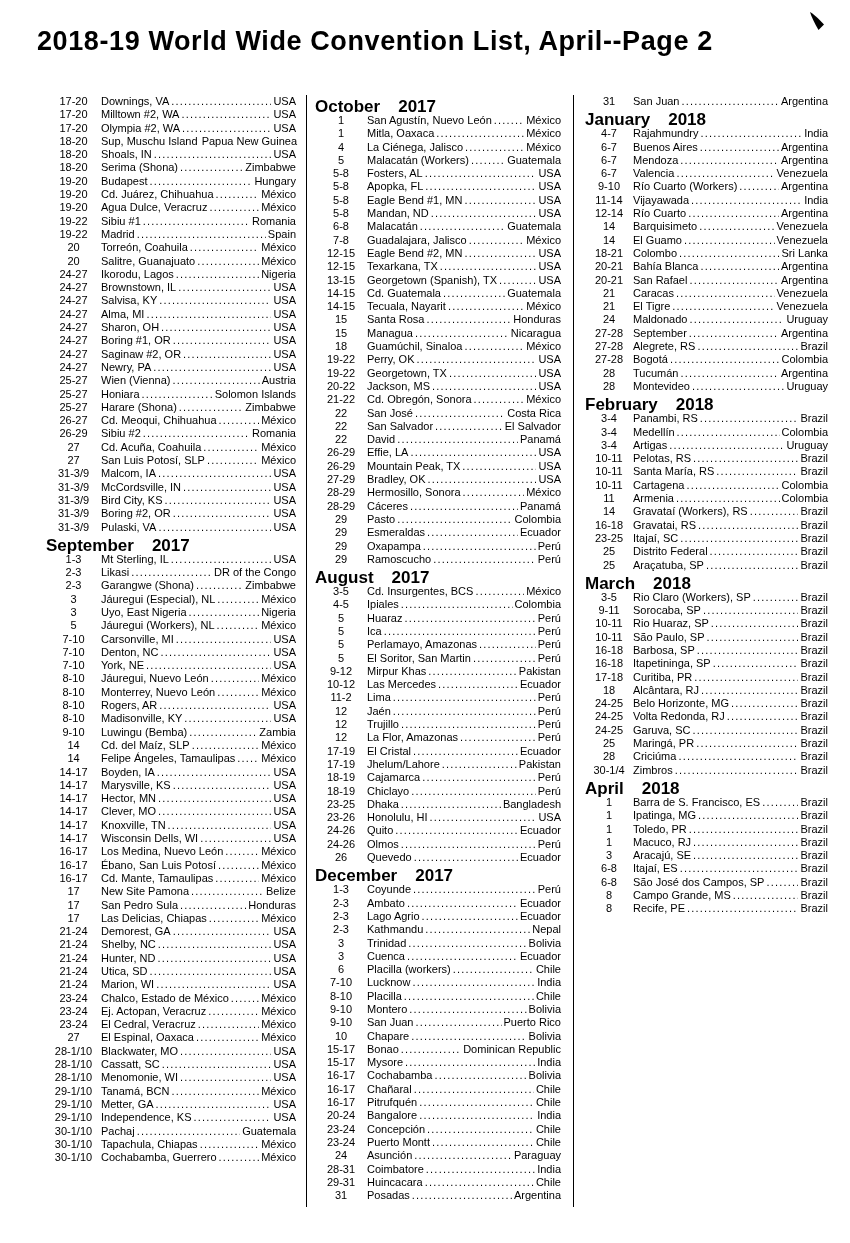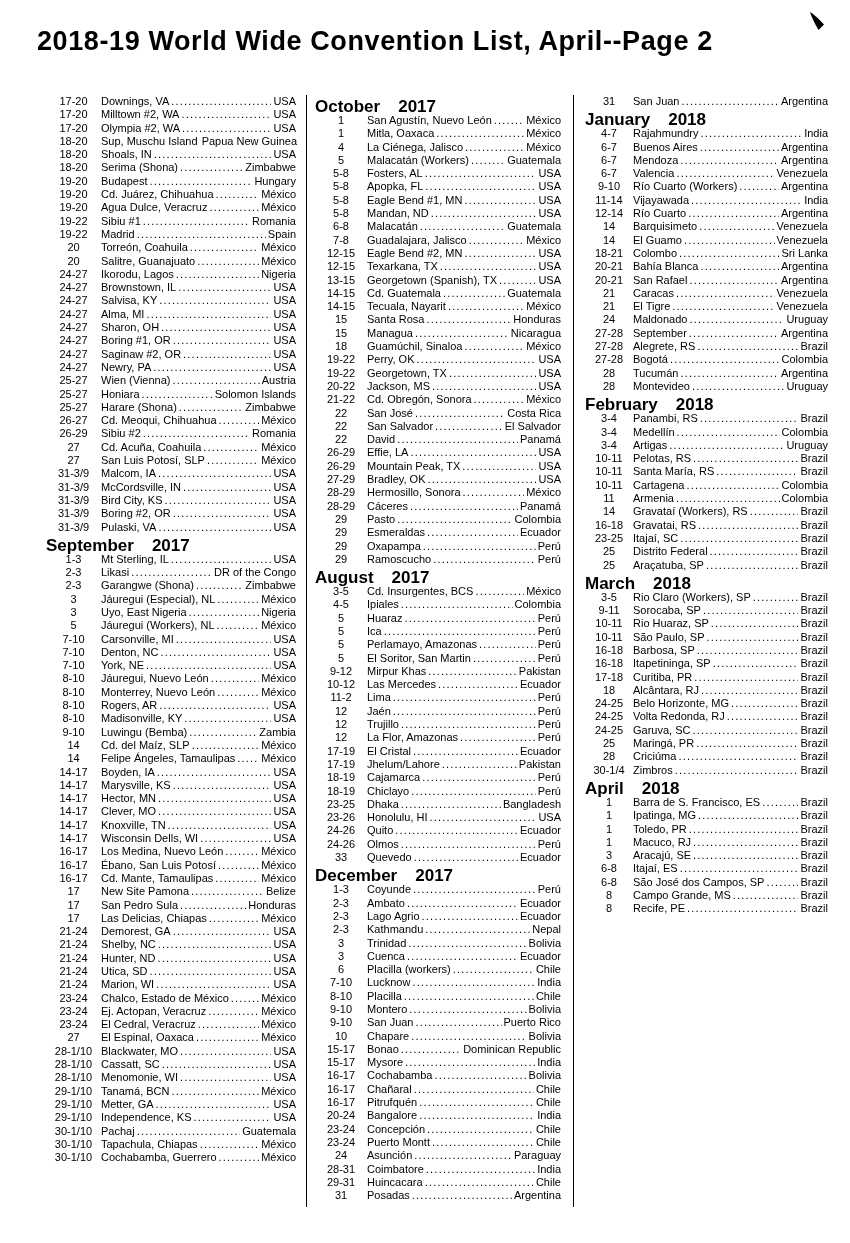--- a/index.html
+++ b/index.html
@@ -854,21 +854,21 @@
         <span class="leader"></span>
         <span class="country">Ecuador</span>
       </div>
       <div class="row">
         <span class="date">24-26</span>
         <span class="name">Olmos</span>
         <span class="leader"></span>
         <span class="country">Perú</span>
       </div>
       <div class="row">
-        <span class="date">33</span>
+        <span class="date">26</span>
         <span class="name">Quevedo</span>
         <span class="leader"></span>
         <span class="country">Ecuador</span>
       </div>
       <div class="month-header"><span class="month">December</span><span class="year">2017</span></div>
       <div class="row">
         <span class="date">1-3</span>
         <span class="name">Coyunde</span>
         <span class="leader"></span>
         <span class="country">Perú</span>

